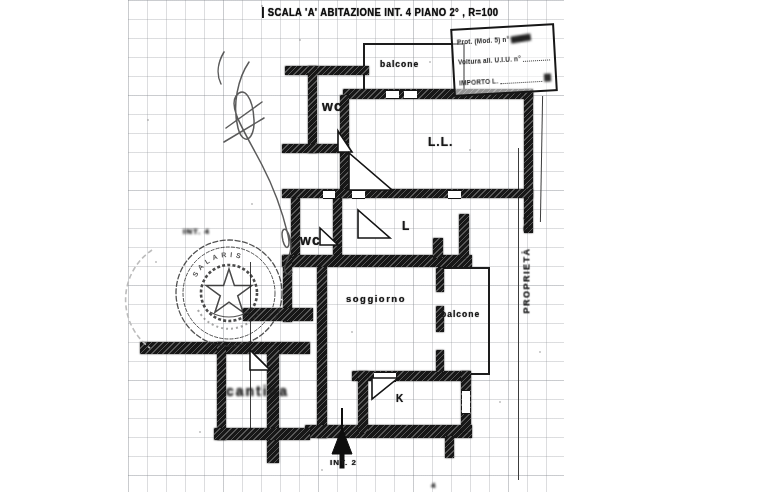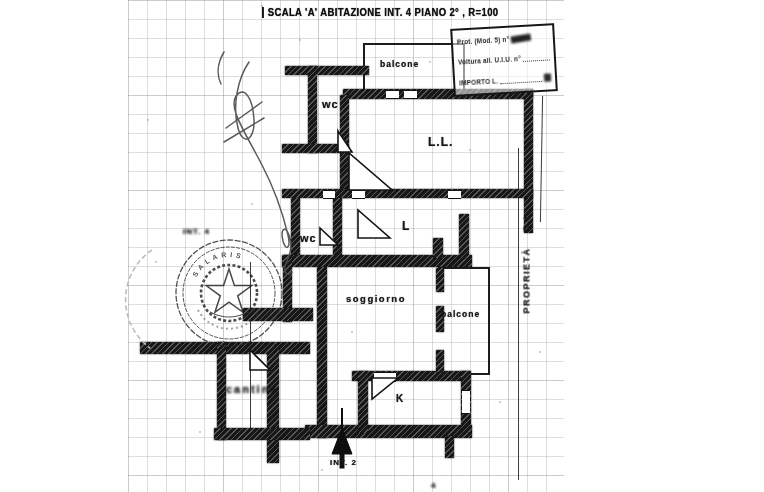--- a/index.html
+++ b/index.html
@@ -18,21 +18,21 @@
         background-size:95px 95px;}
   
   .wall{position:absolute;background:
           repeating-linear-gradient(135deg, rgba(255,255,255,.28) 0 1px, transparent 1px 4px),
           #171717;
         box-shadow:0 0 1.5px rgba(10,10,10,.9);filter:blur(.25px);z-index:3;}
   .wgap{position:absolute;background:#fff;border-top:1.5px solid #141414;
         border-bottom:1.5px solid #141414;z-index:4;}
   .tline{position:absolute;background:#3c3c3c;z-index:2;}
   .outline{position:absolute;border:2px solid #1d1d1d;z-index:2;filter:blur(.2px);}
-  .rlabel{position:absolute;font-weight:bold;font-size:11px;color:#181818;letter-spacing:1px;
+  .rlabel{position:absolute;font-weight:bold;font-size:14px;color:#181818;letter-spacing:1px;
           text-shadow:0 0 1px rgba(25,25,25,.8);filter:blur(.3px);z-index:6;white-space:nowrap;}
   .smudge{filter:blur(1.2px);}
   #title{position:absolute;left:262px;top:7px;font-weight:bold;font-size:10px;color:#101010;
          letter-spacing:.4px;transform:scaleX(.95);transform-origin:left;
          text-shadow:0 0 1px rgba(0,0,0,.85);filter:blur(.25px);z-index:7;
          border-left:2px solid #111;padding-left:4px;white-space:nowrap;}
   #stampbox{position:absolute;left:452px;top:26px;width:104px;height:68px;
             border:2px solid #161616;transform:rotate(-3.2deg);background:rgba(255,255,255,.55);
             z-index:7;display:flex;flex-direction:column;justify-content:space-around;
             padding:2px 4px;box-sizing:border-box;filter:blur(.25px);}

